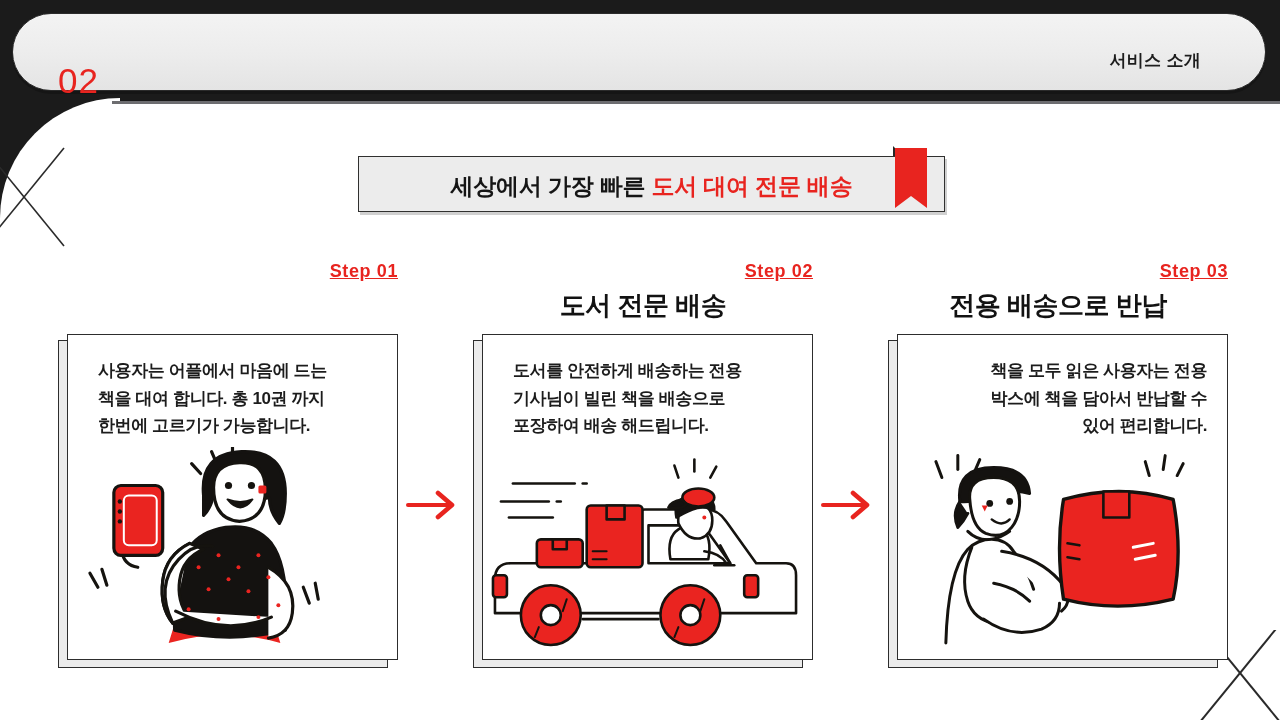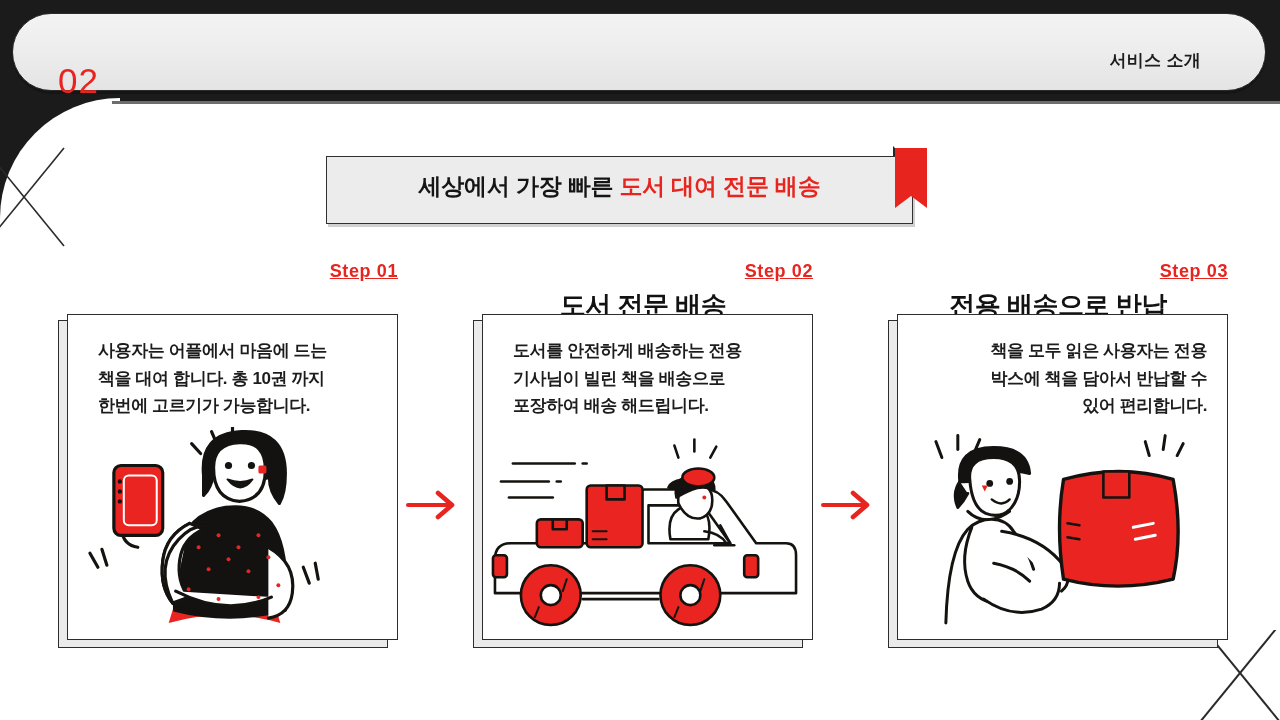--- a/index.html
+++ b/index.html
@@ -50,21 +50,21 @@
   .band-underline{
     position:absolute;left:112px;top:101px;width:1168px;height:3px;
     background:#6d6d70;
   }
 
   
   .xmark{position:absolute;}
 
   
   .banner{
-    position:absolute;left:326px;top:156px;width:587px;height:68px;
+    position:absolute;left:358px;top:156px;width:587px;height:56px;
     background:#ececec;border:1.6px solid #30302f;box-sizing:border-box;
     box-shadow:2px 3px 0 rgba(20,20,20,.20);
   }
   .banner-text{
     position:absolute;left:0;right:0;top:18px;text-align:center;
     font-size:23px;font-weight:bold;color:#151515;letter-spacing:-.2px;
     line-height:1;white-space:nowrap;
   }
   .banner-text .red{color:#e8241f;}
   .ribbon{position:absolute;left:891px;top:146px;width:40px;height:72px;}
@@ -77,21 +77,21 @@
   .step-kicker{
     text-align:right;font-size:18px;font-weight:bold;color:#e8241f;
     letter-spacing:.6px;line-height:1;text-decoration:underline;
   }
   .step-title{
     text-align:center;font-size:26px;font-weight:bold;color:#121212;
     margin-top:12px;line-height:1;letter-spacing:-.5px;white-space:nowrap;
   }
 
   
-  .cardwrap{position:absolute;top:314px;width:340px;height:334px;}
+  .cardwrap{position:absolute;top:334px;width:340px;height:334px;}
   .cw-1{left:58px;} .cw-2{left:473px;} .cw-3{left:888px;text-align:right;}
   .card-shadow{
     position:absolute;left:0;top:6px;width:330px;height:328px;
     background:#ebebeb;border:1.4px solid #2d2d2d;box-sizing:border-box;
   }
   .card{
     position:absolute;left:9px;top:0;width:331px;height:326px;
     background:#ffffff;border:1.6px solid #2d2d2d;box-sizing:border-box;
   }
   .card-text{

